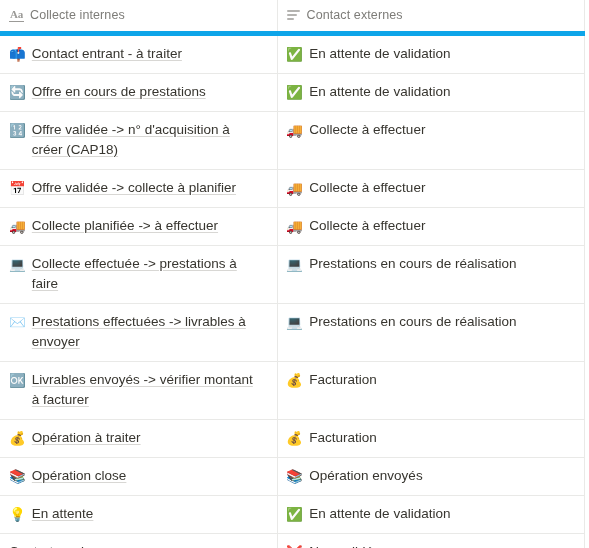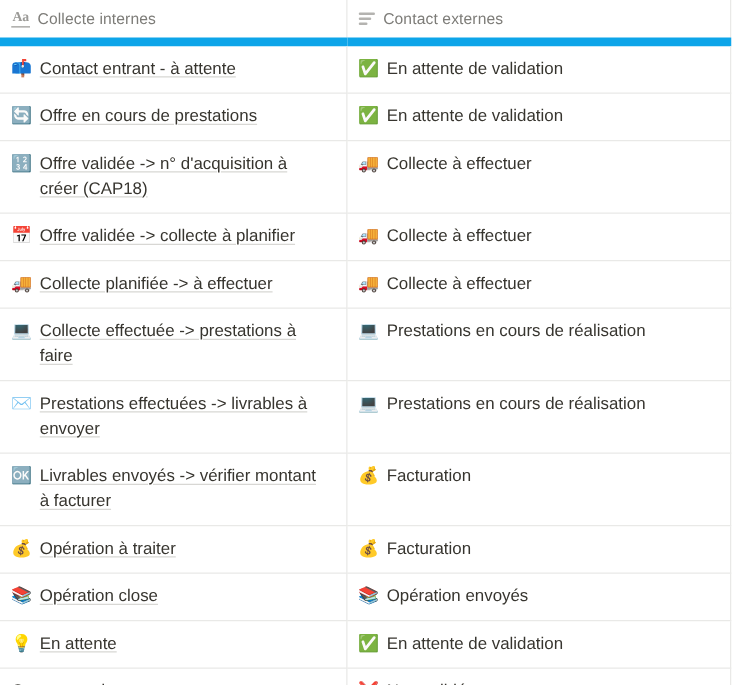--- a/index.html
+++ b/index.html
@@ -21,21 +21,21 @@
     table-layout: fixed;
     background: #fff;
   }
 
   .db-table col.c-left  { width: 277px; }
   .db-table col.c-right { width: 307px; }
 
   
   .hdr-row { height: 33px; }
   .hdr-cell {
-    border-bottom: 7px solid #0ea5e9;
+    border-bottom: 5px solid #0ea5e9;
     border-right: 1px solid #e9e9e7;
     padding: 0 8px 0 9px;
     vertical-align: middle;
     text-align: left;
     font-weight: normal;
     white-space: nowrap;
     margin-top: 28px;
   }
   .hdr-inner {
     display: flex;
@@ -143,21 +143,21 @@
           <span class="hdr-label">Contact externes</span>
         </div>
       </th>
     </tr>
   </thead>
   <tbody id="tbody">
       <tr class="db-row">
         <td class="cell-left">
           <div class="cell-inner">
             <span class="emoji">📫</span>
-            <span class="txt title-txt">Contact entrant - à attente</span>
+            <span class="txt title-txt">Contact entrant - à traiter</span>
           </div>
         </td>
         <td class="cell-right">
           <div class="cell-inner">
             <span class="emoji g-check">✅</span>
             <span class="txt ">En attente de validation</span>
           </div>
         </td>
       </tr>
       <tr class="db-row">

